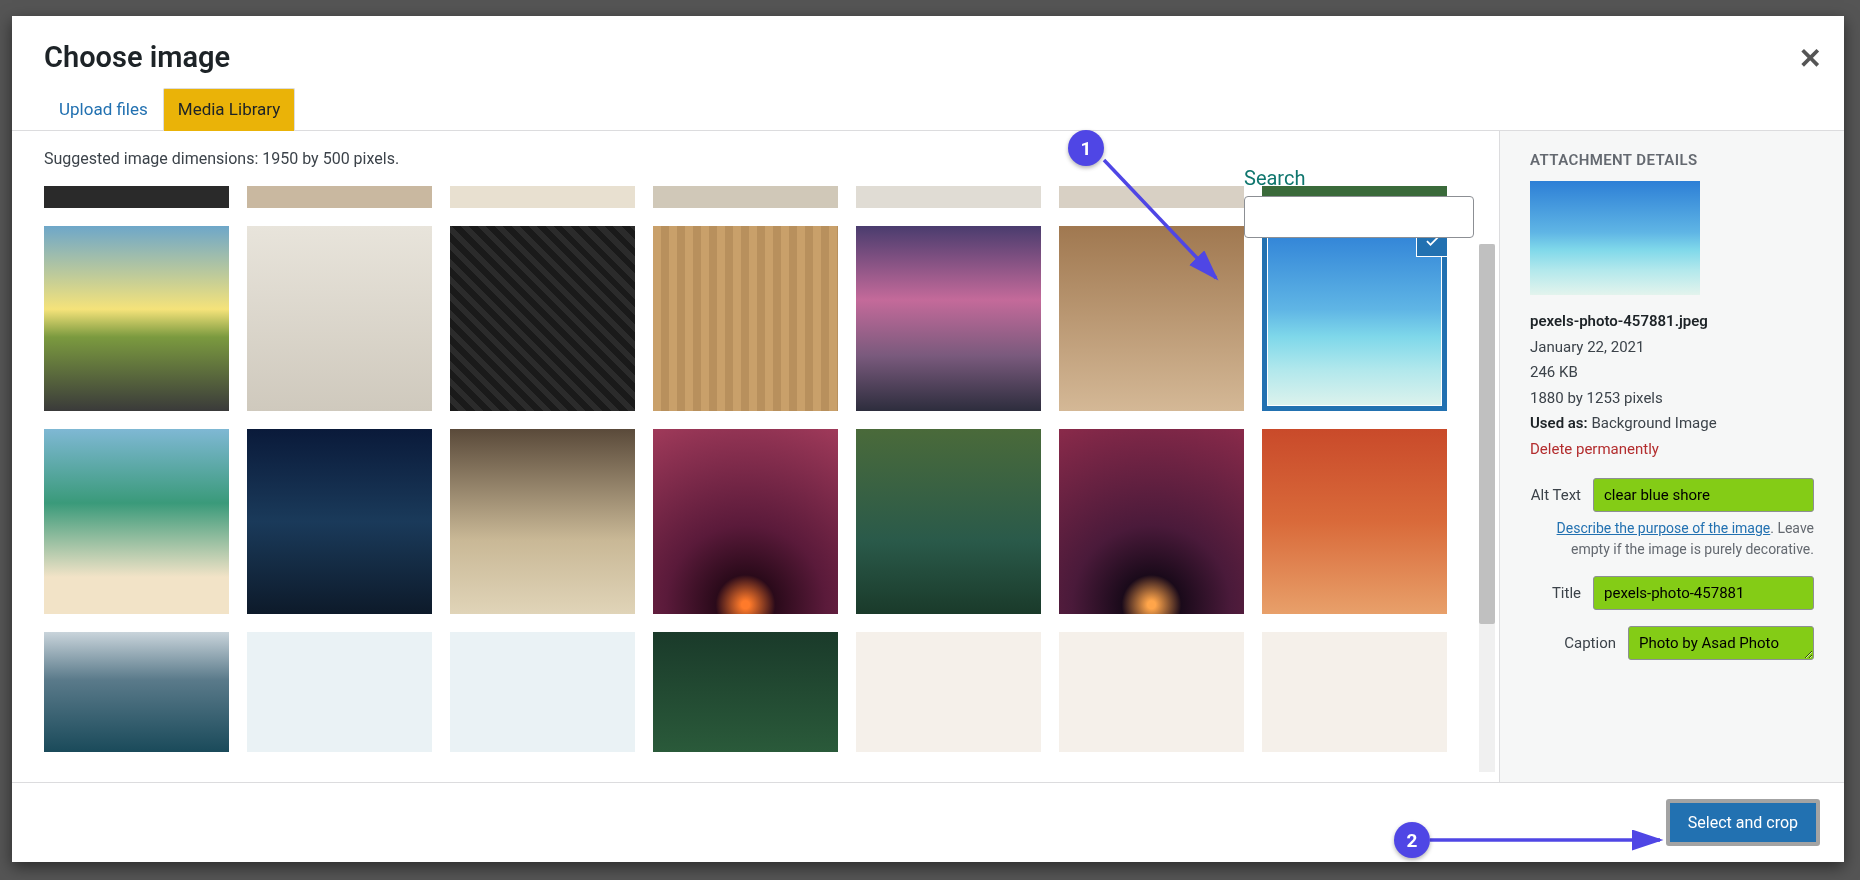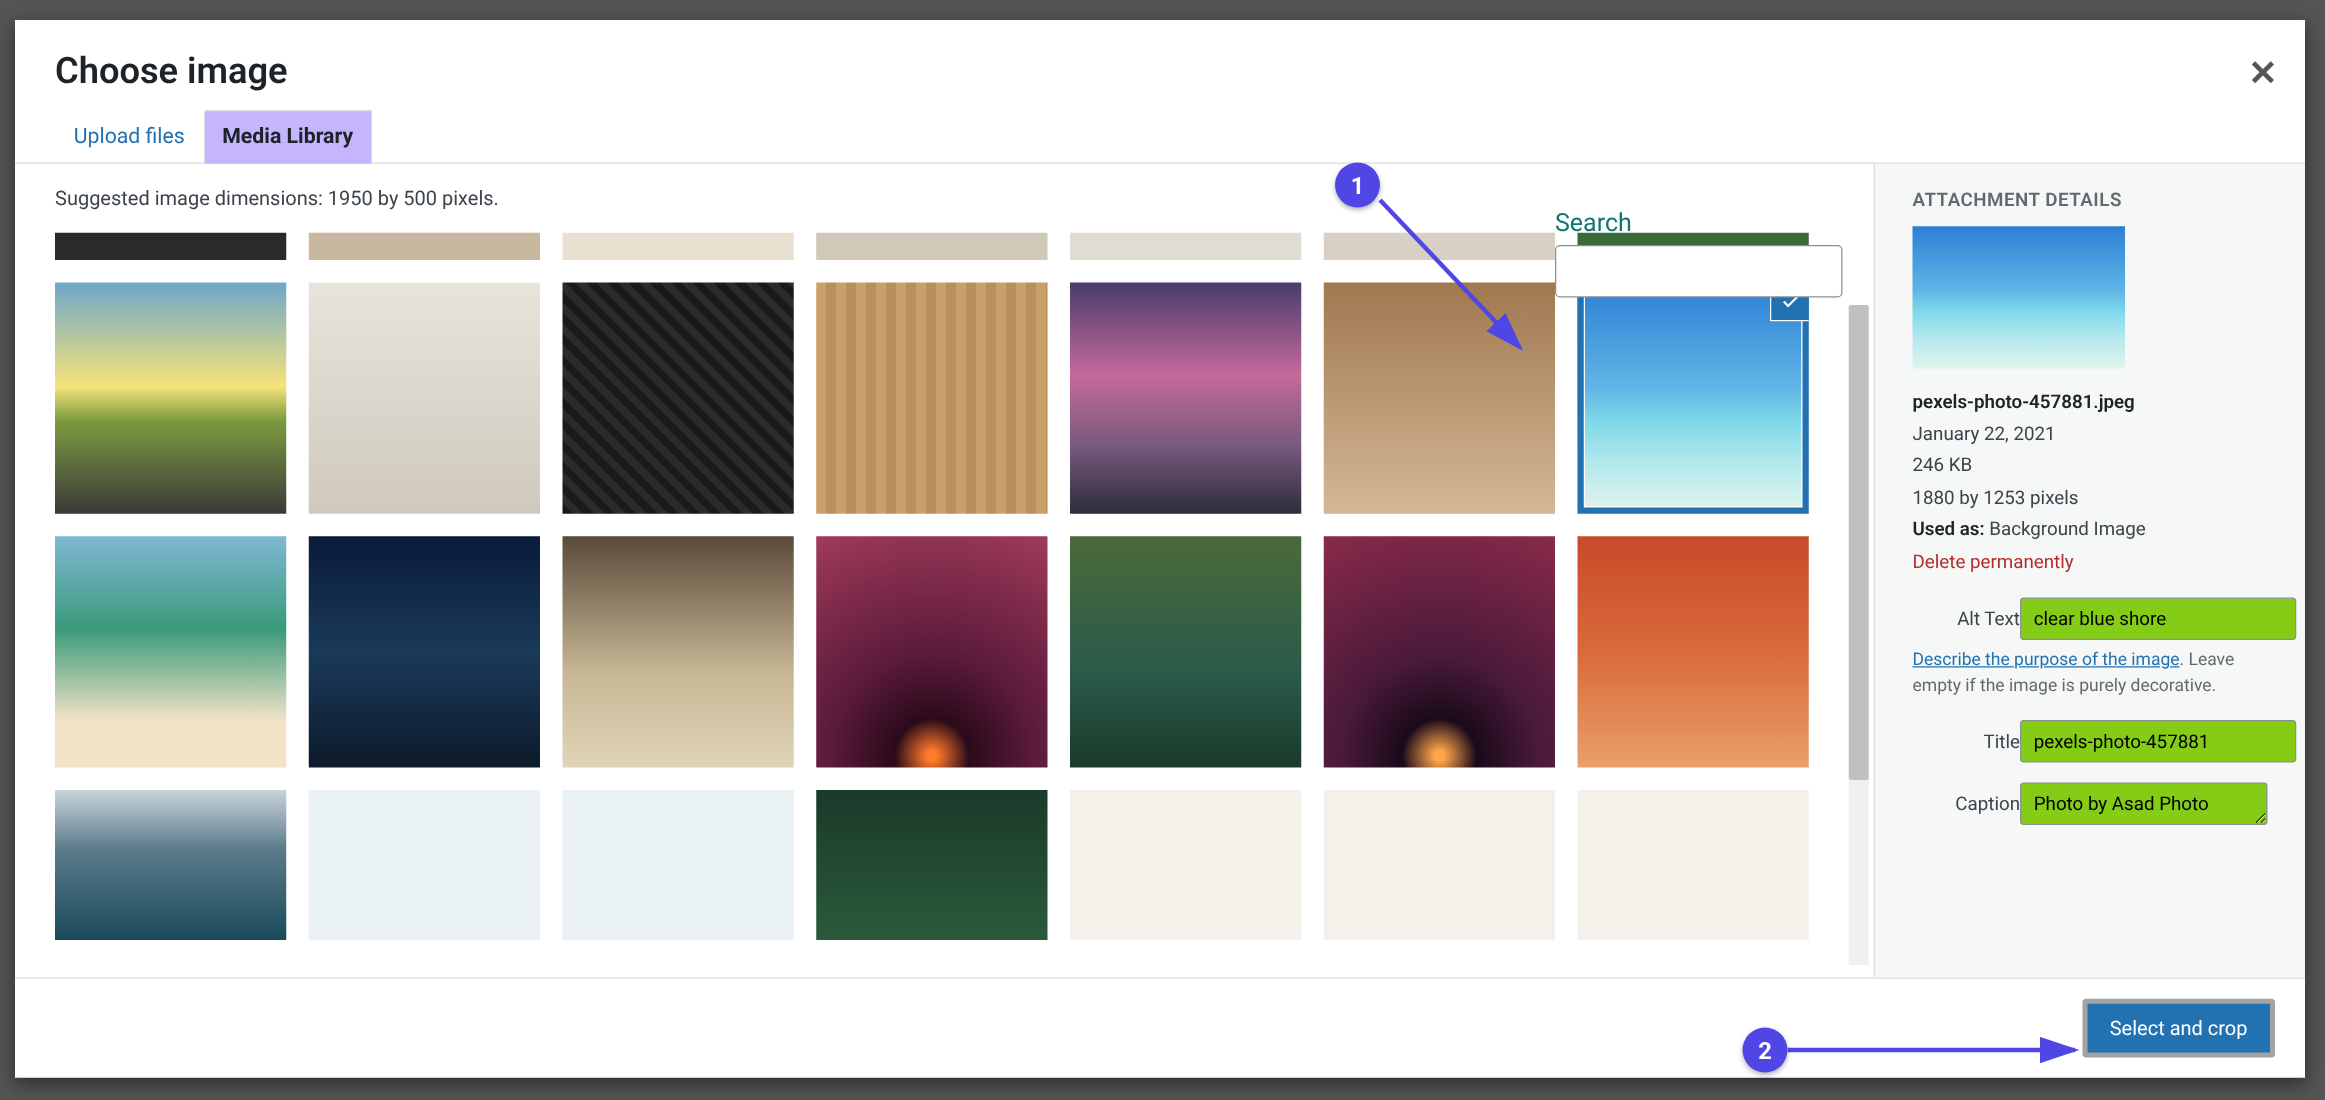--- a/index.html
+++ b/index.html
@@ -7,21 +7,21 @@
   .modal {
     position: absolute; top: 16px; left: 12px; right: 16px; bottom: 18px;
     background: #fff; display: flex; flex-direction: column;
     box-shadow: 0 5px 15px rgba(0,0,0,.5);
   }
   .modal-header { padding: 24px 32px 0 32px; position: relative; }
   .modal-title { font-size: 29px; font-weight: 600; color: #1d2327; margin-bottom: 14px; }
   .close-btn { position: absolute; top: 26px; right: 22px; font-size: 28px; font-weight: bold; color: #555; cursor: pointer; background:none;border:none; }
   .tabs { display: flex; border-bottom: 1px solid #dcdcde; padding: 0 32px; }
   .tab { padding: 10px 14px 12px; font-size: 17px; color: #2271b1; cursor: pointer; border: 1px solid transparent; border-bottom: none; margin-bottom: -1px; }
-  .tab.active { border-color: #dcdcde; background: #c4b5fd; color: #1d2327; border-radius:2px 2px 0 0;font-weight:bold;}
+  .tab.active { border-color: #dcdcde; background: #eab308; color: #1d2327; border-radius:2px 2px 0 0;}
   .content { flex: 1; display: flex; overflow: hidden; border-top:none;}
   .left-col { flex: 1; display: flex; flex-direction: column; padding: 18px 32px 0 32px; overflow: hidden;}
   .hint { font-size: 16px; color: #3c434a; margin-bottom: 18px; }
   .search-area { position: absolute; top: 150px; right: 370px; text-align:left;}
   .search-label { font-size: 20px; color: #0f766e; display:block; margin-bottom:6px;}
   .search-input { width: 230px; height: 42px; border: 1px solid #8c8f94; border-radius:4px; padding: 0 10px; font-size:15px;}
   .grid-wrap { flex:1; overflow-y: scroll; padding-right: 4px;}
   .grid { display: grid; grid-template-columns: repeat(7, 185px); gap: 18px; align-content: start;}
   .thumb { width: 185px; height: 185px; background:#ddd; position:relative; cursor:pointer; display:flex;align-items:center;justify-content:center; overflow:hidden;}
   .row0 .thumb { height: 22px; }
@@ -30,25 +30,25 @@
   .check svg { width:20px;height:20px;fill:#fff;}
   .grid-partial .thumb { height: 120px; }
 
   .sidebar { width: 345px; border-left: 1px solid #dcdcde; background:#f6f7f7; padding: 20px 30px; overflow-y:auto; font-size:15px; color:#3c434a;}
   .sidebar h3 { font-size: 15px; font-weight:600; color:#646970; text-transform:uppercase; letter-spacing:.4px; margin-bottom:12px;}
   .preview { width:170px; height:114px; background: linear-gradient(to bottom, #2d7fd6 0%, #5fb5e5 45%, #7fd8ea 60%, #b2e8ec 78%, #e3f4ed 100%); margin-bottom:14px;}
   .meta { line-height:1.7; margin-bottom:6px;}
   .meta strong { font-weight:600; color:#1d2327;}
   .link { color:#2271b1; cursor:pointer;}
   .link-danger { color:#b32d2e; cursor:pointer;}
-  .form-row { display:flex; align-items:flex-start; margin-top:16px; gap:0;}
+  .form-row { display:flex; align-items:flex-start; margin-top:16px; gap:12px;justify-content:flex-end;}
   .form-row label { width:86px; text-align:right; font-size:15px; color:#3c434a; padding-top:8px; flex-shrink:0;}
   .form-row input, .form-row textarea { flex:1; border:1px solid #8c8f94; border-radius:3px; padding:7px 10px; font-size:15px; font-family:inherit; background:#84cc16;}
   .form-row textarea { resize: vertical; }
-  .help { font-size:14px; color:#646970; margin-top:6px; line-height:1.5;}
+  .help { font-size:14px; color:#646970; text-align:right; margin-top:6px; line-height:1.5;}
   .help a { color:#2271b1; text-decoration:underline;}
 
   .footer { border-top:1px solid #dcdcde; padding:16px 24px; display:flex; justify-content:flex-end; background:#fff;}
   .btn-primary { background:#2271b1; color:#fff; border:4px solid #a3a3a3; padding:10px 18px; font-size:16px; border-radius:3px; cursor:pointer;}
 
   
   .badge { position:absolute; width:36px;height:36px;border-radius:50%; background:#4f46e5; color:#fff; font-weight:700; font-size:19px; display:flex;align-items:center;justify-content:center; z-index:50; box-shadow:0 2px 4px rgba(0,0,0,.3);}
   .arrow { position:absolute; z-index:49; }
 
   

